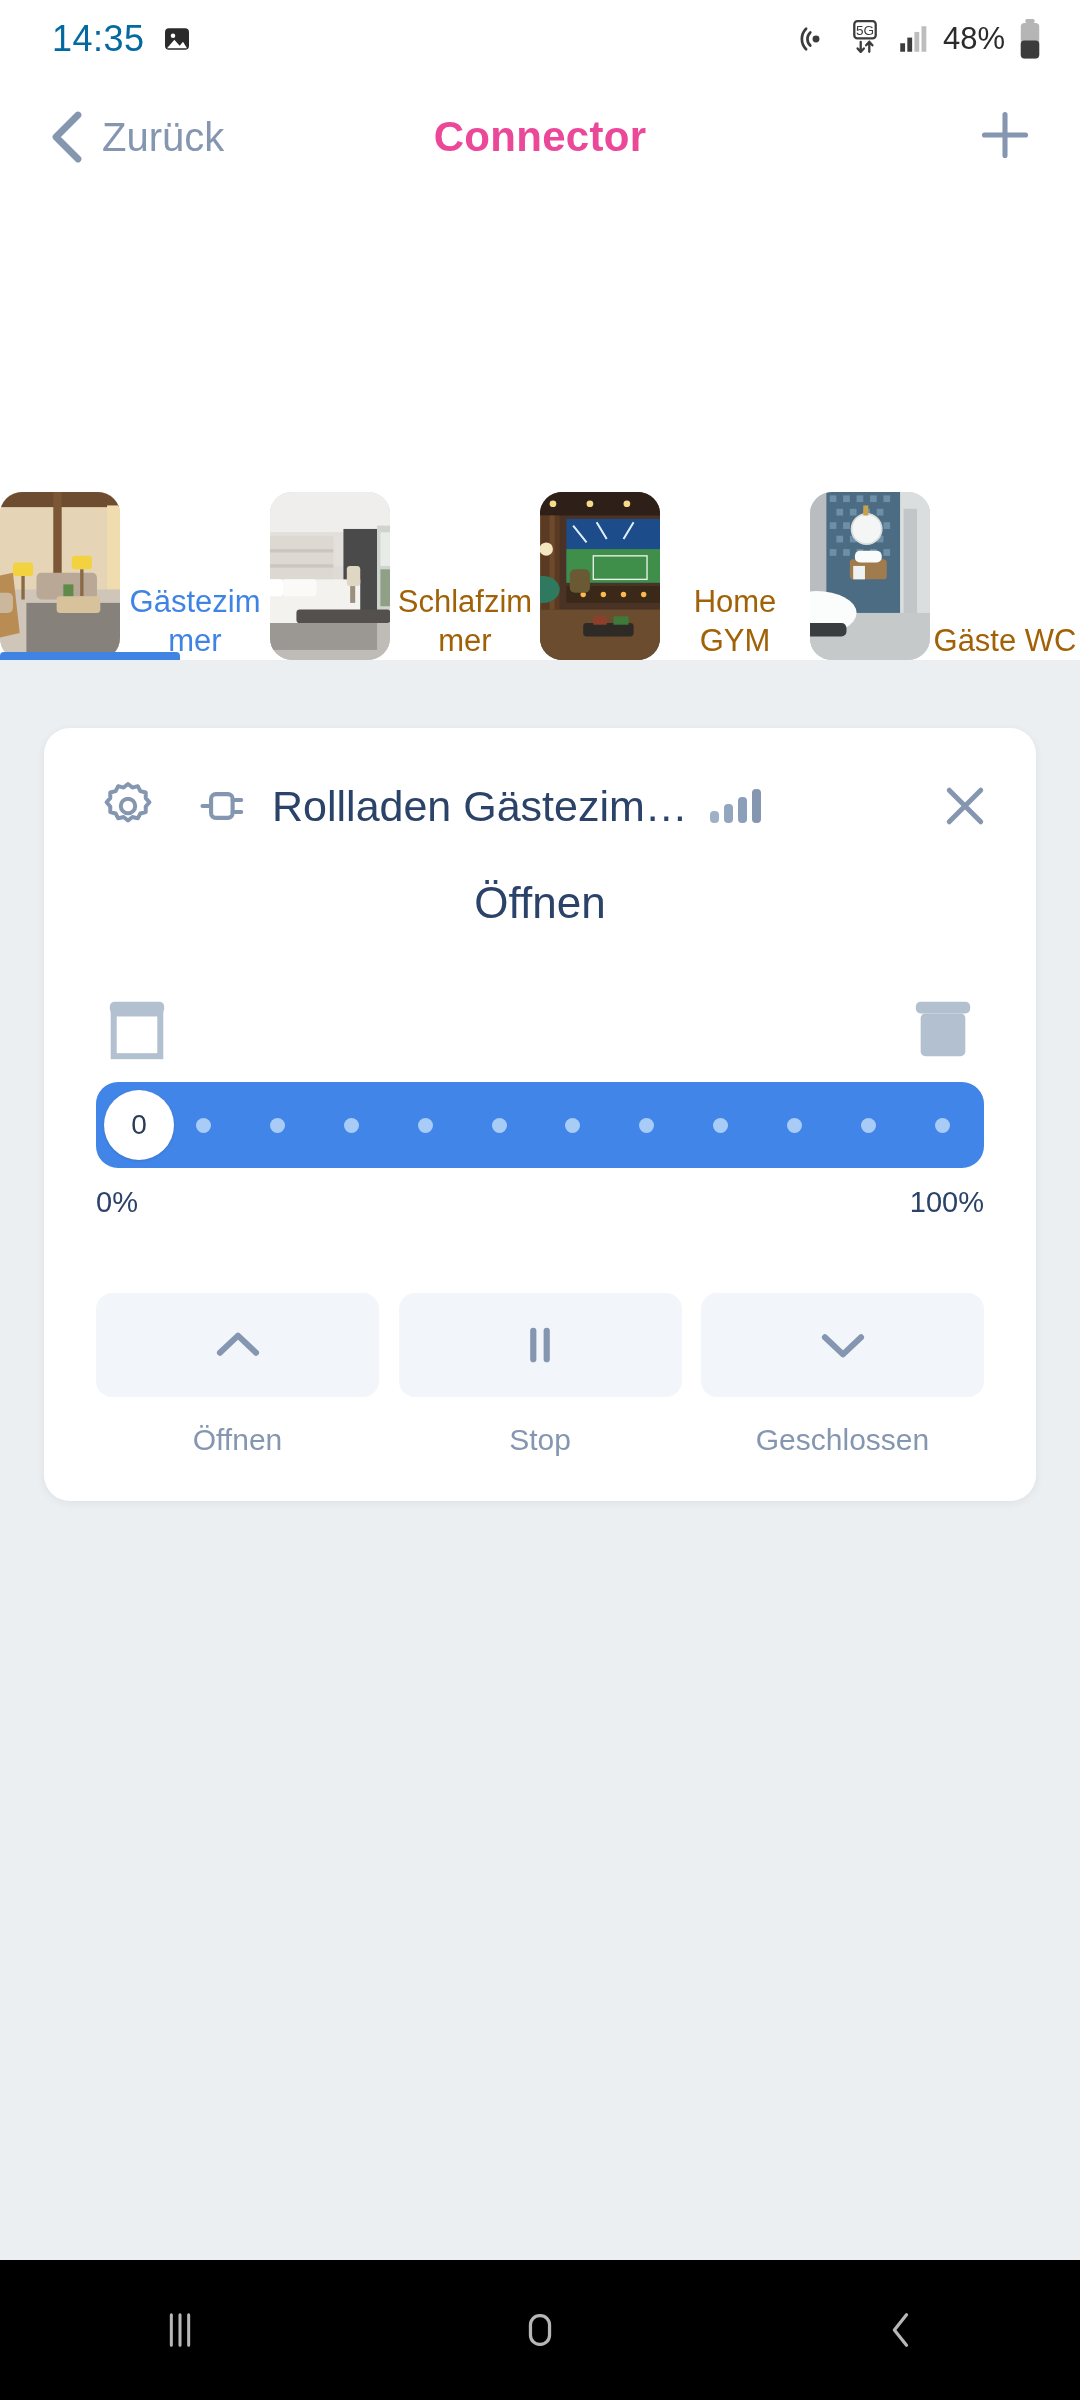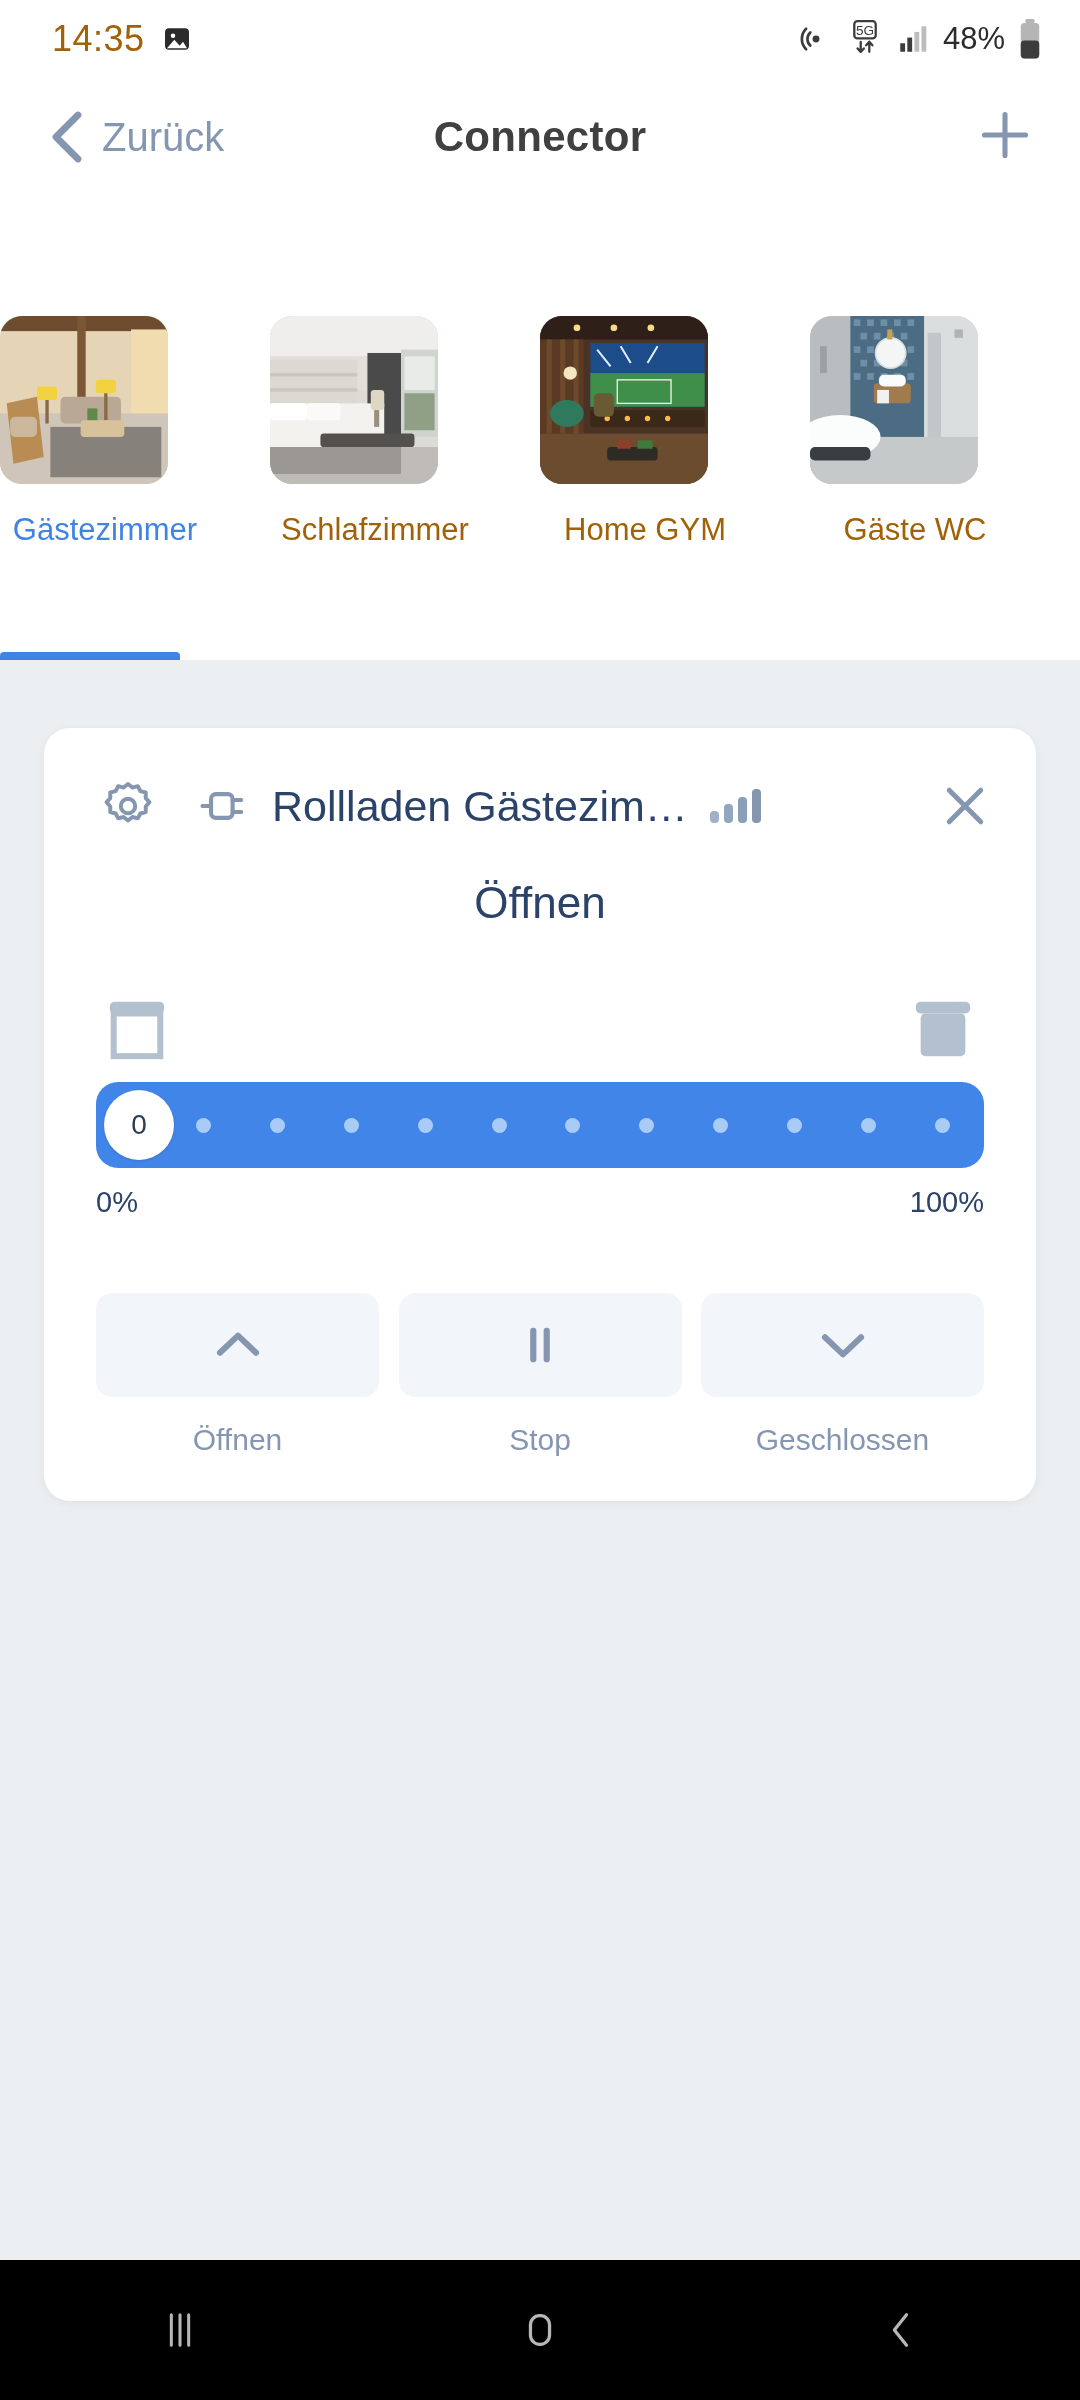--- a/index.html
+++ b/index.html
@@ -10,53 +10,53 @@
     overflow: hidden;
   }
   .phone { position: relative; width: 1080px; height: 2400px; background: #eceff1; }
 
   
   .statusbar {
     position: absolute; top: 0; left: 0; width: 1080px; height: 78px;
     background: #ffffff; display: flex; align-items: center;
     padding: 0 38px 0 52px;
   }
-  .sb-time { font-size: 36px; color: #a16207; letter-spacing: 0.5px; }
+  .sb-time { font-size: 36px; color: #0369a1; letter-spacing: 0.5px; }
   .sb-left-icons { display: flex; align-items: center; margin-left: 16px; }
   .sb-spacer { flex: 1; }
   .sb-right { display: flex; align-items: center; gap: 13px; }
   .sb-pct { font-size: 31px; color: #2b2b2b; letter-spacing: 0px; }
 
   
   .appbar {
     position: absolute; top: 78px; left: 0; width: 1080px; height: 118px;
     background: #ffffff; display: flex; align-items: center;
   }
   .back-btn {
     display: flex; align-items: center; gap: 14px;
     padding-left: 48px; cursor: pointer;
   }
   .back-label { font-size: 40px; color: #8496b0; }
   .appbar-title {
     position: absolute; left: 0; width: 1080px; text-align: center;
-    font-size: 42px; font-weight: bold; color: #404040; letter-spacing: 0.3px;
+    font-size: 42px; font-weight: bold; color: #ec4899; letter-spacing: 0.3px;
   }
   .plus-btn {
     position: absolute; right: 46px; top: 50%; transform: translateY(-50%);
     cursor: pointer;
   }
 
   
   .roomstrip {
     position: absolute; top: 196px; left: 0; width: 1080px; height: 464px;
     background: #ffffff;
   }
   .rooms { display: flex; height: 100%; }
   .room {
-    width: 270px; display: flex; flex-direction: column; align-items: flex-start;
+    width: 270px; display: flex; flex-direction: row; align-items: flex-end;
     padding-top: 120px; cursor: pointer; position: relative;
   }
   .room-thumb {
     width: 168px; height: 168px; border-radius: 22px;
     overflow: hidden; background: #d9d9d9; position: relative;
   }
   .room-thumb svg { display: block; width: 100%; height: 100%; }
   .room-label {
     margin-top: 26px; width: 210px; text-align: center;
     font-size: 31px; line-height: 39px; color: #a16207; word-break: break-word;

